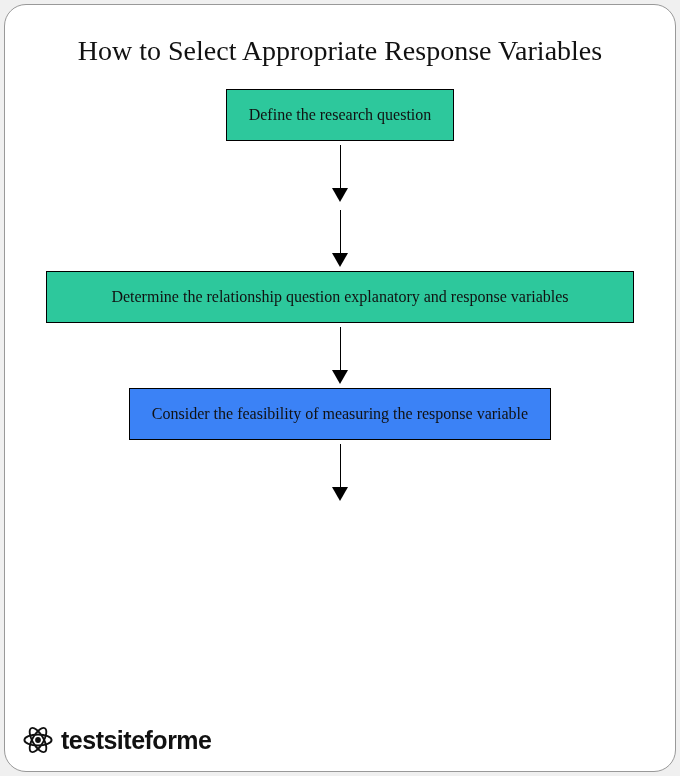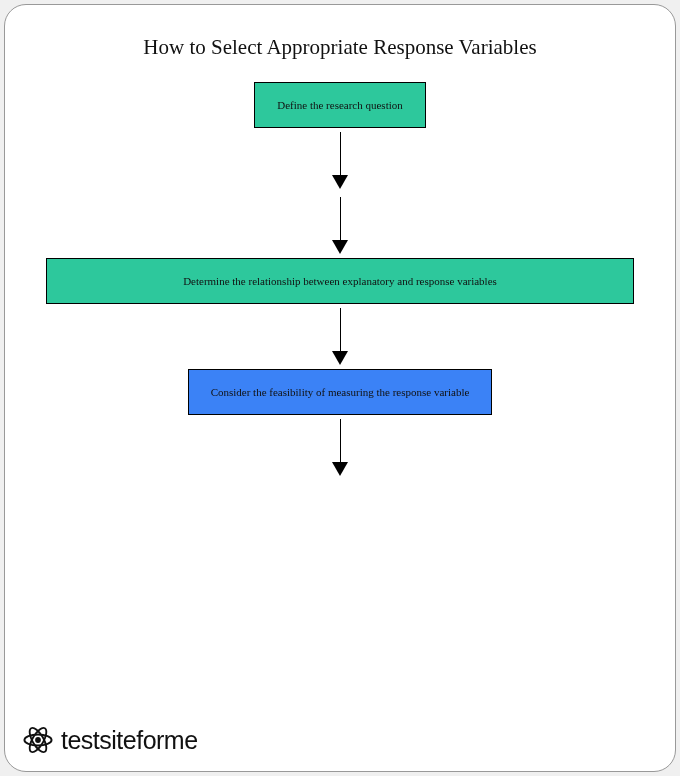--- a/index.html
+++ b/index.html
@@ -19,36 +19,36 @@
     background: #ffffff;
     border: 1px solid #999;
     border-radius: 22px;
     position: relative;
     padding: 30px 20px 20px 20px;
     display: flex;
     flex-direction: column;
     align-items: center;
   }
   .title {
-    font-size: 21px;
+    font-size: 28px;
     color: #111;
     text-align: right;
     margin-bottom: 22px;
     font-weight: 400;
   }
   .flow {
     display: flex;
     flex-direction: column;
     align-items: center;
     width: 100%;
   }
   .step {
     border: 1.2px solid #000;
     padding: 16px 22px;
-    font-size: 11px;
+    font-size: 16px;
     color: #111;
     text-align: center;
     font-family: Georgia, serif;
   }
   .green { background: #2dc89c; }
   .yellow { background: #3b82f6; }
   .arrow {
     display: flex;
     flex-direction: column;
     align-items: center;
@@ -70,21 +70,21 @@
     position: absolute;
     left: 16px;
     bottom: 14px;
     display: flex;
     align-items: center;
     gap: 6px;
     color: #111;
   }
   .logo-text {
     font-family: Arial, Helvetica, sans-serif;
-    font-weight: 400;
+    font-weight: 700;
     font-size: 25px;
     letter-spacing: -0.5px;
   }
   .logo-icon svg { display: block; }
 </style>
 </head>
 <body>
 
 <div class="card">
 
@@ -99,21 +99,21 @@
       <div class="arrow-line"></div>
       <div class="arrow-head"></div>
     </div>
 
     <div class="arrow">
       <div class="arrow-line"></div>
       <div class="arrow-head"></div>
     </div>
 
     <div class="step green" style="width:588px">
-      <span>Determine the relationship between explanatory and response variables</span>
+      <span>Determine the relationship question explanatory and response variables</span>
     </div>
     <div class="arrow">
       <div class="arrow-line"></div>
       <div class="arrow-head"></div>
     </div>
 
     <div class="step yellow">
       <span>Consider the feasibility of measuring the response variable</span>
     </div>
     <div class="arrow">

